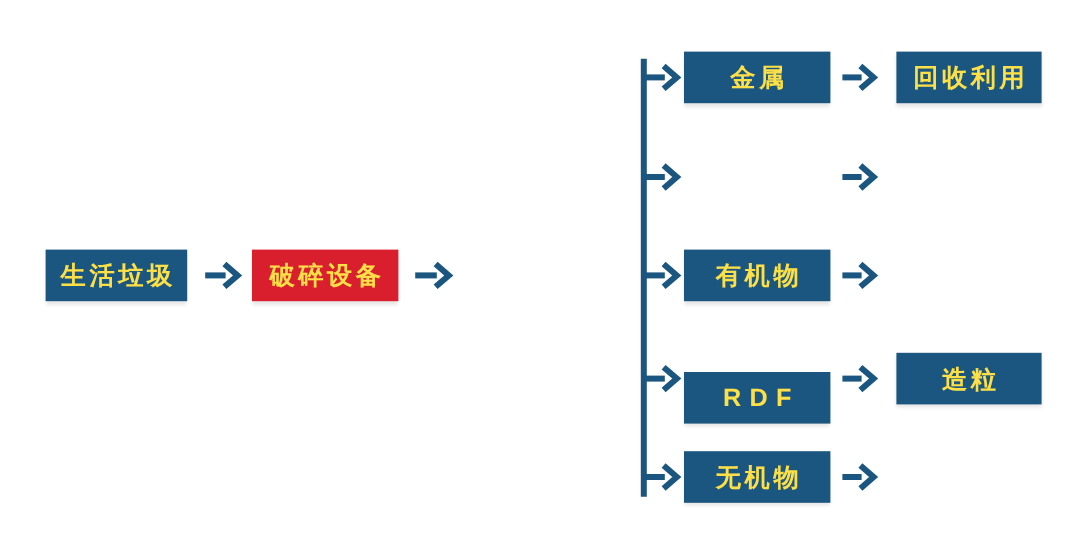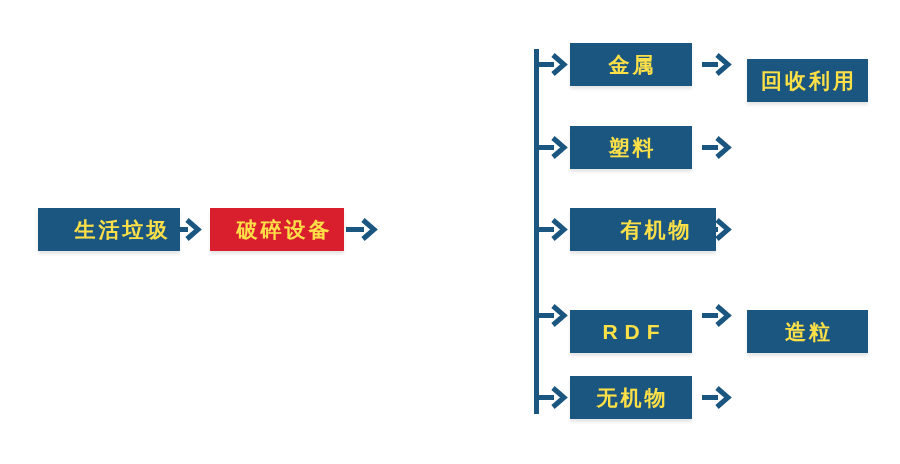--- a/index.html
+++ b/index.html
@@ -26,30 +26,30 @@
     display:flex;
     align-items:center;
     justify-content:center;
     font-size:21px;
     font-weight:bold;
     letter-spacing:3px;
     text-indent:3px;
     box-shadow:0 3px 3px rgba(0,0,0,0.10);
     white-space:nowrap;
   }
-  .node.red{background:#d91f2e;padding-left:12px;}
+  .node.red{background:#d91f2e;}
   .node.wide{letter-spacing:7px;text-indent:7px;margin-top:16px;}
   
-  .n-waste  {left:38px;  top:208px; width:118px;padding-left:24px;}
+  .n-waste  {left:38px;  top:208px; width:118px;}
   .n-crush  {left:210px; top:208px; width:122px;}
   .n-sort   {left:388px; top:208px; width:120px;}
   
   .col-src{left:570px;width:122px;}
-  .col-dst{left:747px;width:121px;margin-top:16px;}
-  .r1{top:43px;} .r2{top:126px;} .r3{top:208px;padding-left:24px;} .r4{top:294px;} .r5{top:376px;}
+  .col-dst{left:747px;width:121px;}
+  .r1{top:43px;} .r2{top:126px;} .r3{top:208px;} .r4{top:294px;} .r5{top:376px;}
 </style>
 </head>
 <body>
 
 <div class="stage">
 
   <svg class="connectors" viewBox="0 0 900 464" xmlns="http://www.w3.org/2000/svg">
 
     <g>
       <line x1="171" y1="229.5" x2="188" y2="229.5"></line>
@@ -106,21 +106,20 @@
         <path d="M717,388 L728,397.5 L717,407"></path>
     </g>
   </svg>
 
   <div class="node n-waste">生活垃圾</div>
   <div class="node red n-crush">破碎设备</div>
 
   <div class="node col-src r1">金属</div>
   <div class="node col-dst r1">回收利用</div>
 
-  <div class="node col-src r2">塑料</div>
 
   <div class="node col-src r3">有机物</div>
 
   <div class="node col-src r4 wide">RDF</div>
   <div class="node col-src r5">无机物</div>
 
   <div class="node col-dst r4">造粒</div>
 
 </div>
 

